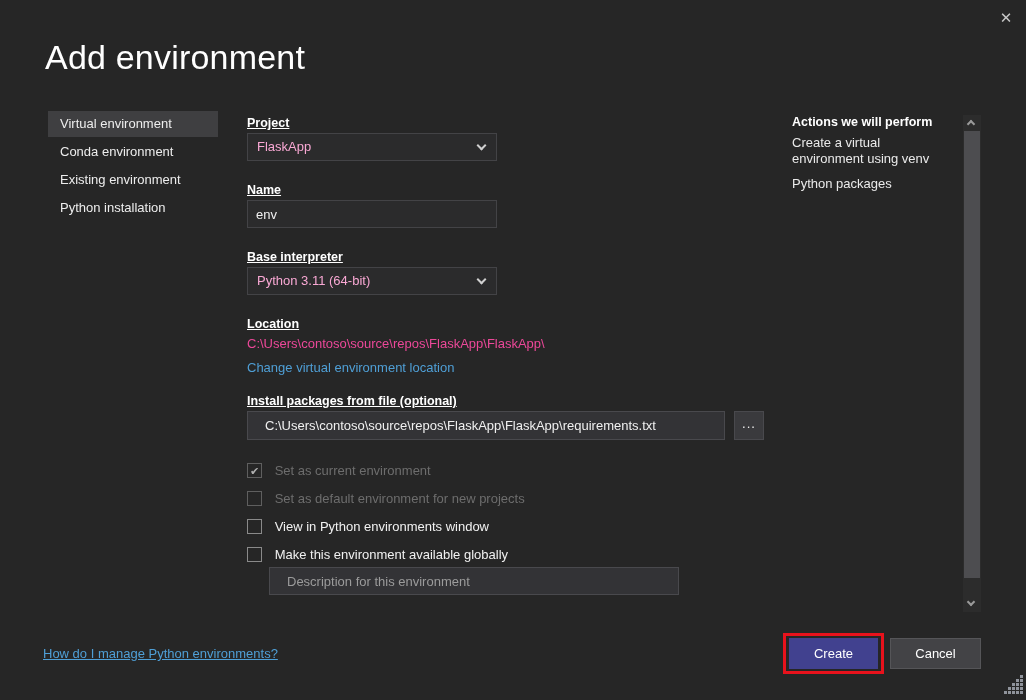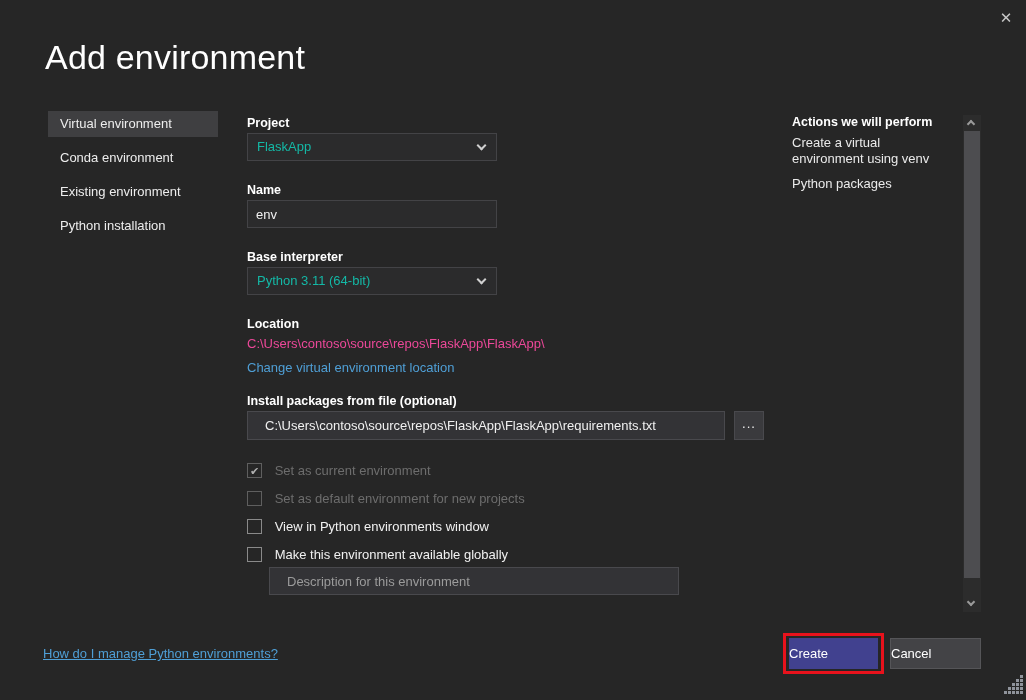--- a/index.html
+++ b/index.html
@@ -35,44 +35,45 @@
     color: #ffffff;
     letter-spacing: 0.2px;
   }
 
   
   .sidebar { position: absolute; left: 48px; top: 111px; width: 170px; }
   .side-item {
     height: 26px;
     line-height: 26px;
     padding-left: 12px;
-    margin-bottom: 8px;
+    margin-bottom: 2px;
     color: #ededed;
     cursor: pointer;
     white-space: nowrap;
   }
   .side-item.selected { background: #3f3f41; }
 
   
   .f-label {
     position: absolute;
     font-weight: bold;
     color: #ffffff;
     font-size: 12.5px;
+    text-decoration: underline;
   }
 
   
   .select-box {
     position: absolute;
     background: #2b2b2c;
     border: 1px solid #434346;
     height: 28px;
     line-height: 26px;
     padding-left: 9px;
-    color: #14b8a6;
+    color: #f9a8d4;
     cursor: pointer;
   }
   .chev {
     position: absolute;
     right: 11px; top: 8px;
     width: 7px; height: 7px;
     border-right: 2px solid #d0d0d0;
     border-bottom: 2px solid #d0d0d0;
     transform: rotate(45deg);
   }
@@ -167,21 +168,21 @@
 
   .create-annotation {
     position: absolute;
     left: 783px; top: 633px;
     width: 101px; height: 41px;
     border: 3px solid #e8121c;
   }
   .btn {
     position: absolute;
     height: 31px;
-    text-align: left;
+    text-align: center;
     line-height: 31px;
     font-size: 13px;
     color: #ffffff;
     cursor: pointer;
   }
   .btn.primary { left: 789px; top: 638px; width: 89px; background: #41418f; }
   .btn.secondary { left: 890px; top: 638px; width: 91px; background: #434346; border: 1px solid #555558; line-height: 29px; }
 
   .resize-grip { position: absolute; right: 2px; bottom: 2px; cursor: nwse-resize; }
 </style>

